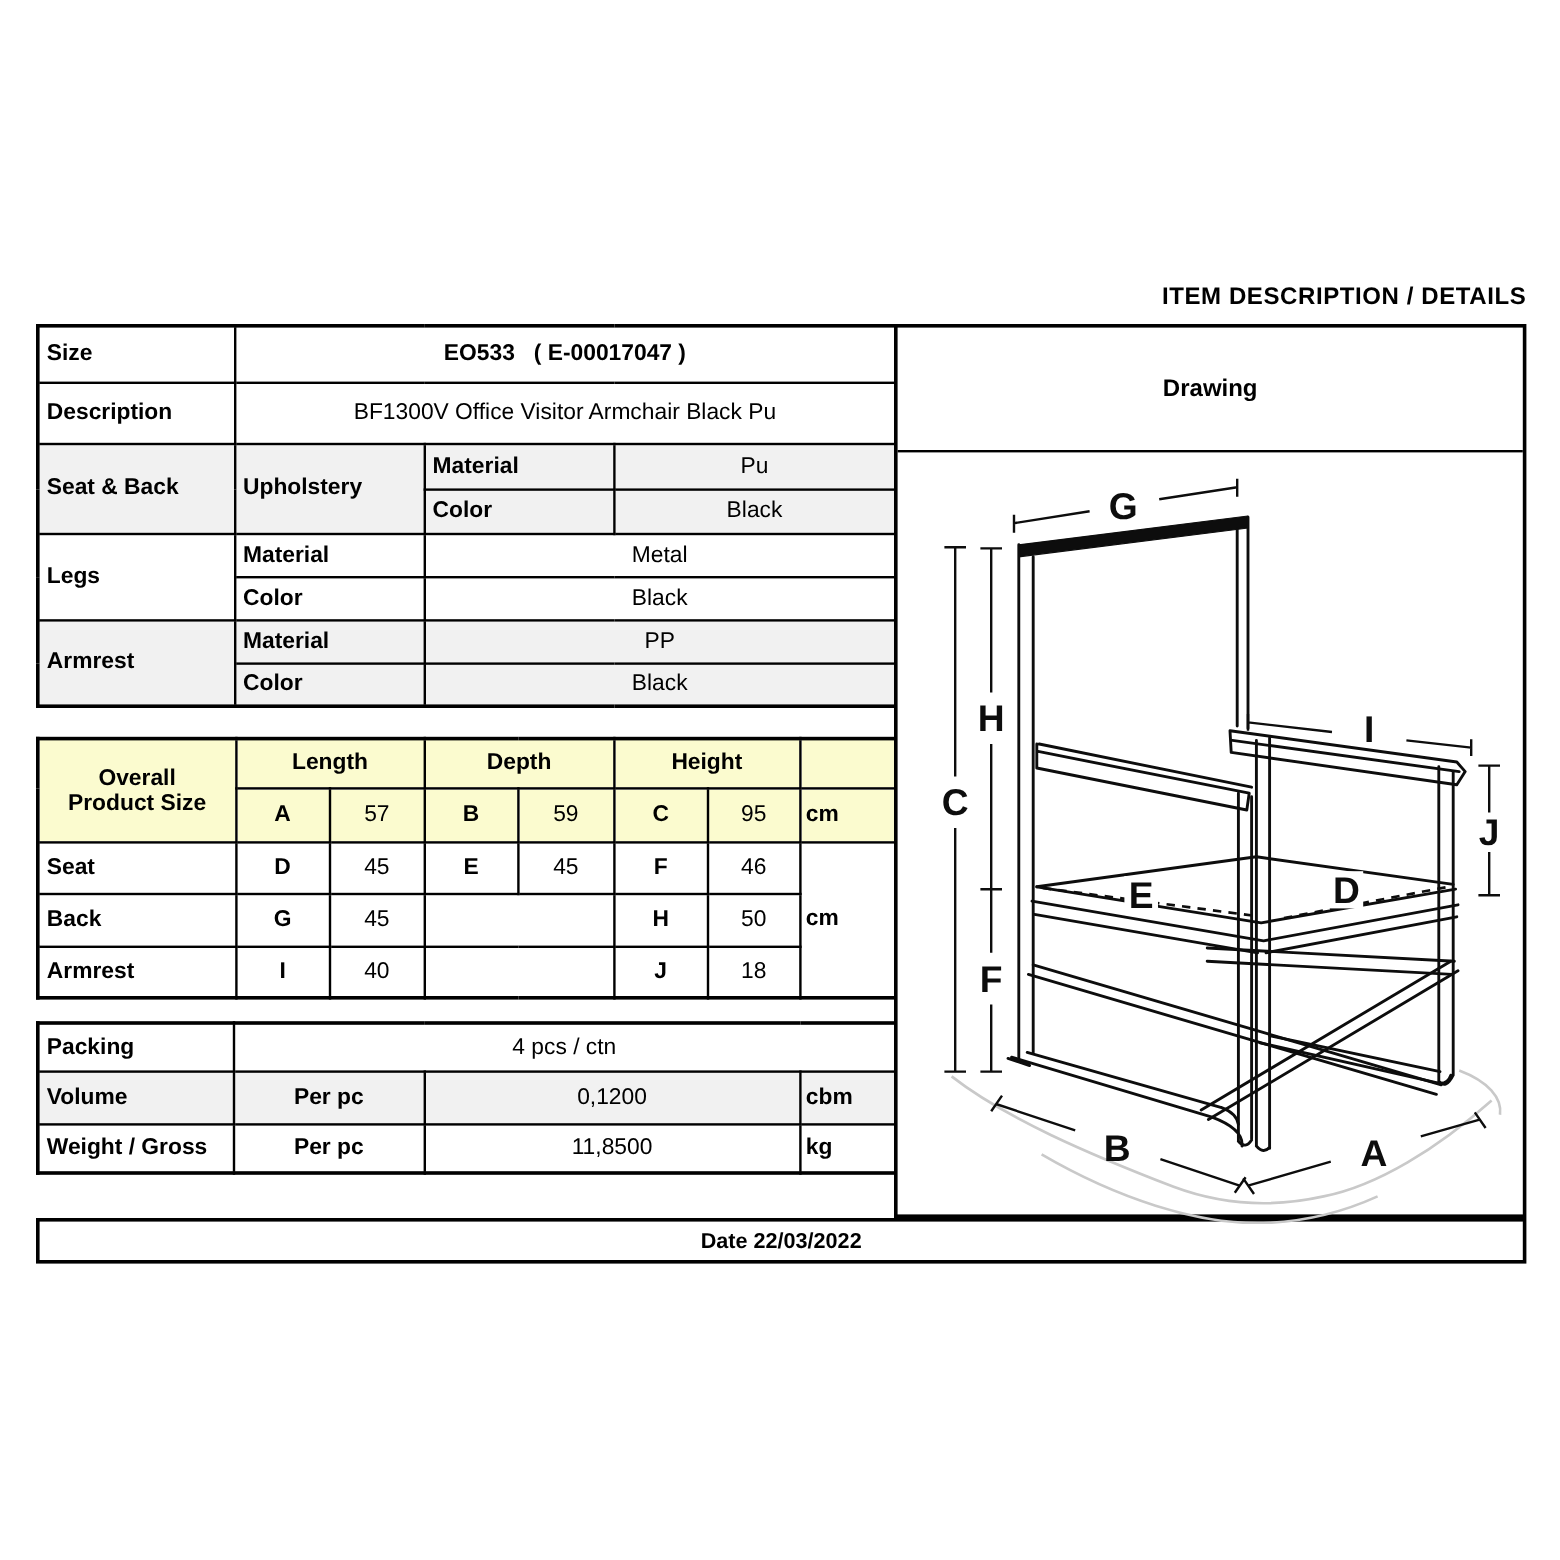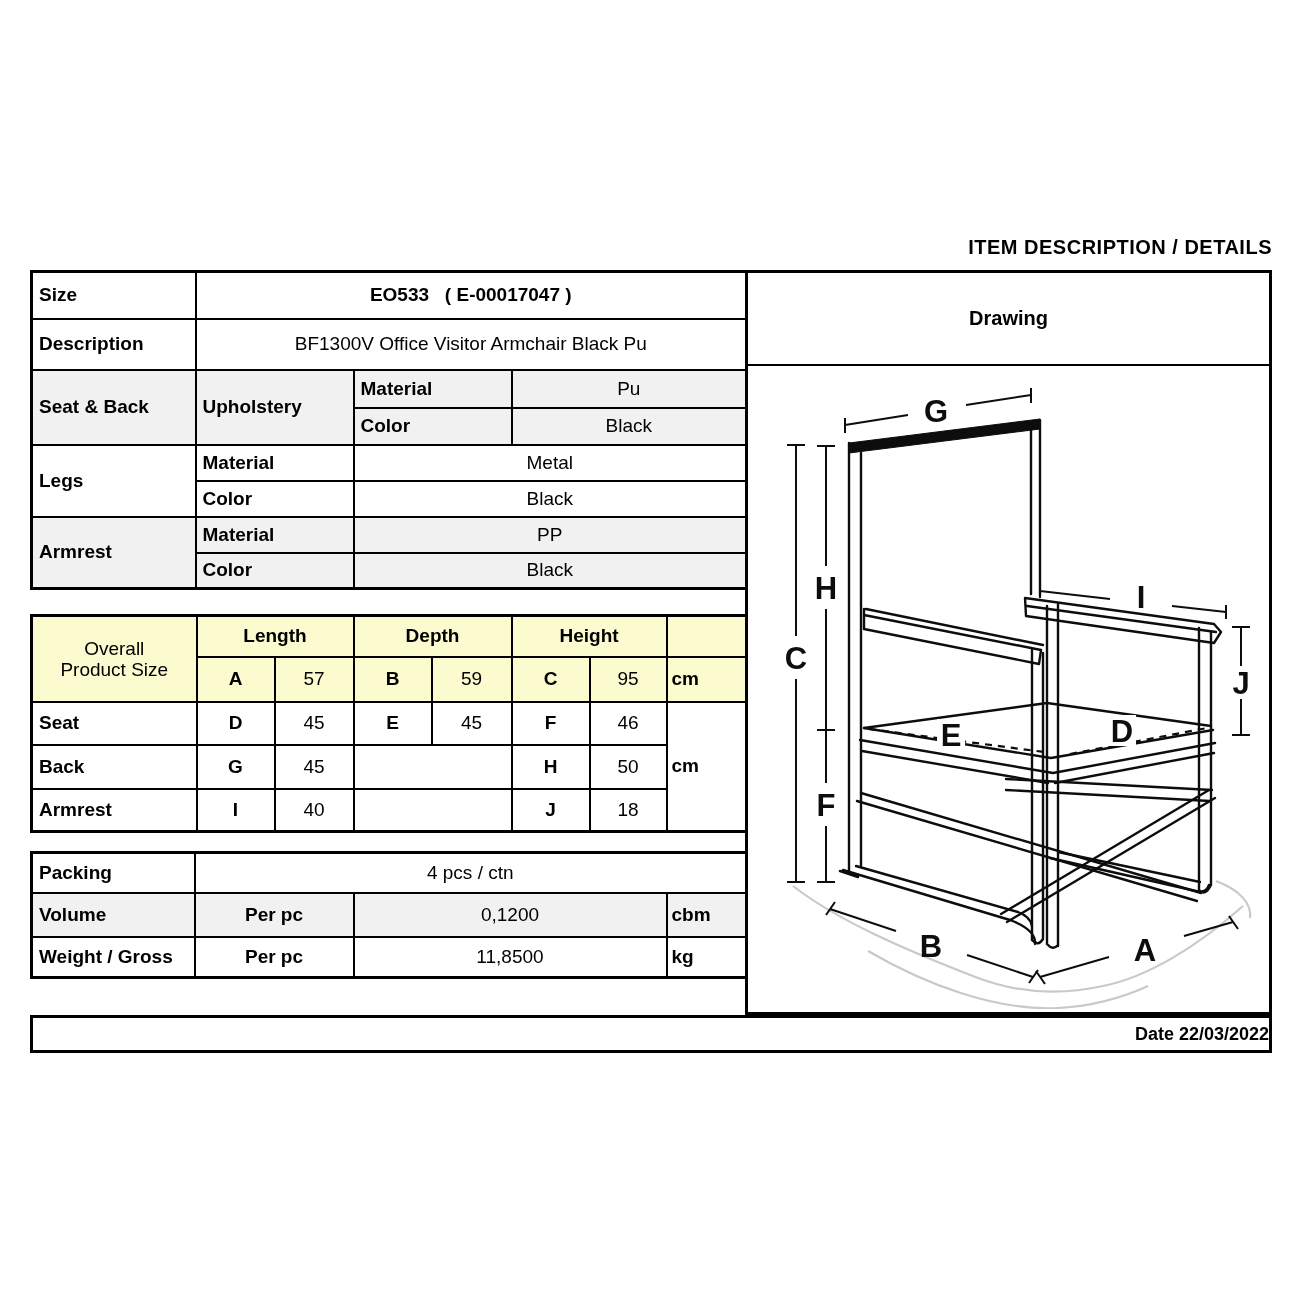--- a/index.html
+++ b/index.html
@@ -17,37 +17,37 @@
   td{font-size:19px;vertical-align:middle;padding:0 0 0 6px;overflow:hidden;}
   td.lbl{font-weight:bold;text-align:left;}
   td.val{text-align:center;padding:0;}
   td.valb{text-align:center;font-weight:bold;padding:0;white-space:pre;}
   td.unit{font-weight:bold;text-align:left;padding-left:4px;}
   tr.shade td{background:#F1F1F1;}
   #block1{top:270px;width:715px;}
   #block2{top:614px;width:715px;}
   #block3{top:851px;width:715px;}
   .yellow td{background:#FBFBCF;}
-  .overall-cell{font-weight:normal;text-align:center;padding:0;}
+  .overall-cell{font-weight:bold;text-align:center;padding:0;}
   .overall-cell span{display:block;line-height:21px;}
   .packspread{display:flex;align-items:center;padding:0;}
   .packspread span{display:inline-block;width:79px;text-align:center;}
   .packspread .u{font-weight:bold;width:60px;}
   #dateRow{
     position:absolute;left:30px;top:1015px;width:1242px;height:38px;
     border:3px solid #000;box-sizing:border-box;background:#fff;
-    display:flex;align-items:center;justify-content:flex-end;
+    display:flex;align-items:center;justify-content:center;
     font-weight:bold;font-size:18px;
   }
   #drawPanel{
     position:absolute;left:745px;top:270px;width:527px;height:745px;
     border:3px solid #000;box-sizing:border-box;background:#fff;
   }
   #drawHeader{
-    height:93px;border-bottom:2px solid #000;box-sizing:border-box;
+    height:104px;border-bottom:2px solid #000;box-sizing:border-box;
     display:flex;align-items:center;justify-content:center;
     font-weight:bold;font-size:20px;
   }
   #chairSvg{display:block;}
   .dimlbl{font-size:31px;font-weight:bold;fill:#0d0d0d;}
 </style>
 </head>
 <body>
 
 <div class="sheet-title">ITEM DESCRIPTION / DETAILS</div>

